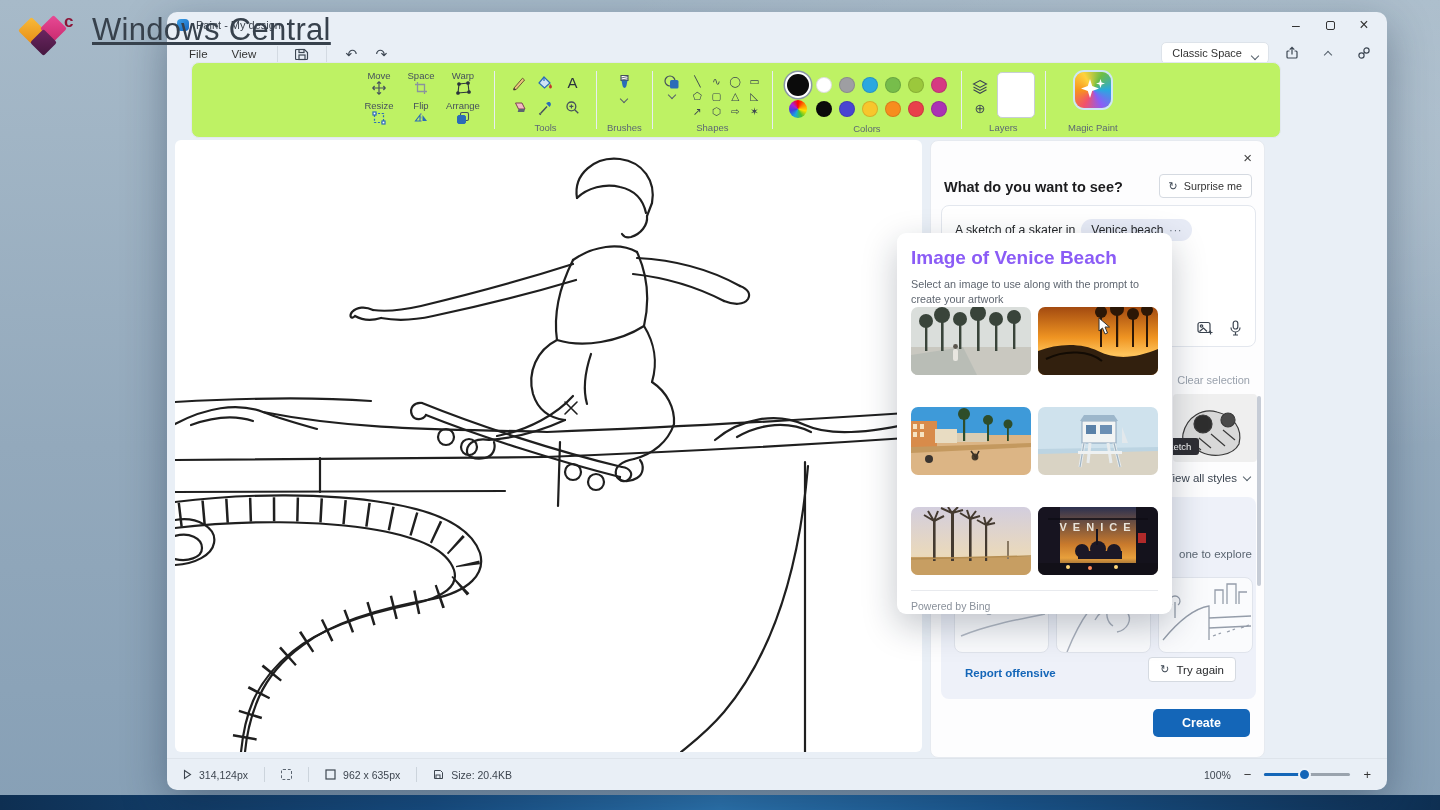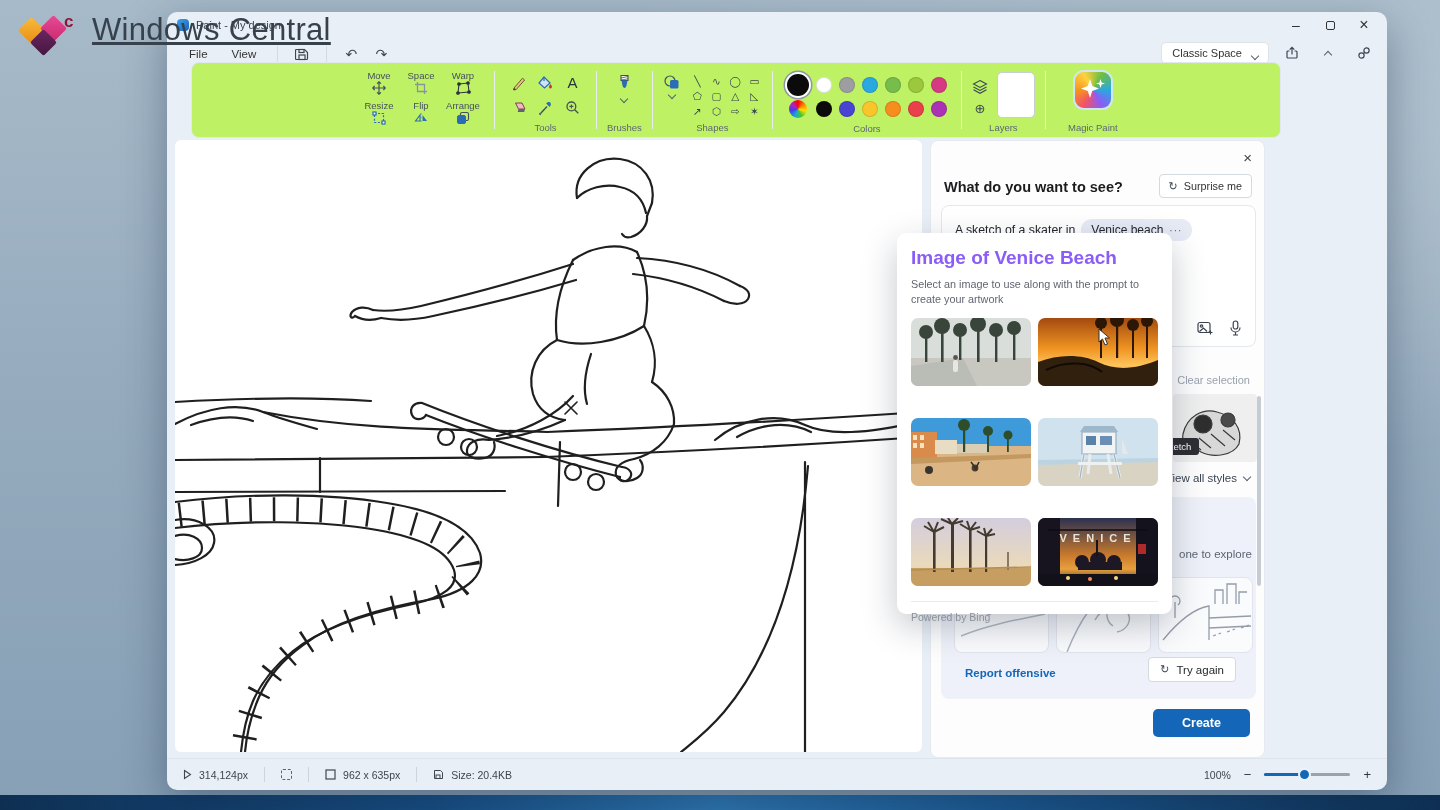--- a/index.html
+++ b/index.html
@@ -112,21 +112,21 @@
     background:#fff; border:1px solid #d5dae1; border-radius:4px; padding:0 11px; font-size:11.5px; color:#26282b; }
   .create-btn { position:absolute; right:14px; top:568px; width:97px; height:28px; background:#1466b8; color:#fff;
     border:none; border-radius:5px; font-size:12.5px; font-weight:bold; font-family:inherit; }
   .panel-scroll { position:absolute; right:3px; top:255px; width:4px; height:190px; background:#c6ccd6; border-radius:2px; }
 
   
   .popup { position:absolute; left:897px; top:233px; width:275px; height:381px; background:#fff; border-radius:9px;
     box-shadow:0 12px 34px rgba(20,30,50,.25); z-index:40; padding:14px; }
   .popup-title { font-size:19px; font-weight:bold; color:#8b5cf6; }
   .popup-sub { margin-top:8px; font-size:10.8px; color:#5f6670; line-height:1.4; width:238px; }
-  .img-grid { margin-top:11px; display:grid; grid-template-columns:120px 120px; gap:32px 7px; }
+  .img-grid { display:grid; grid-template-columns:120px 120px; gap:32px 7px; }
   .bing-img { width:120px; height:68px; border-radius:7px; overflow:hidden; position:relative; }
   .bing-img svg { display:block; }
   .popup-div { margin-top:15px; border-top:1px solid #e8eaee; }
   .popup-foot { margin-top:9px; font-size:10.5px; color:#8a919b; }
   .cursor-arrow { position:absolute; left:198px; top:96px; z-index:5; }
   .venice-letters { position:absolute; left:0; top:14px; width:100%; text-align:center; color:#e9e4da; font-size:11px; letter-spacing:6px; font-weight:bold; }
 
   
   .statusbar { position:absolute; left:0; top:746px; width:100%; height:32px; border-top:1px solid #dee4eb;
     display:flex; align-items:center; padding:0 16px; font-size:10.5px; color:#3e4650; gap:10px; }

